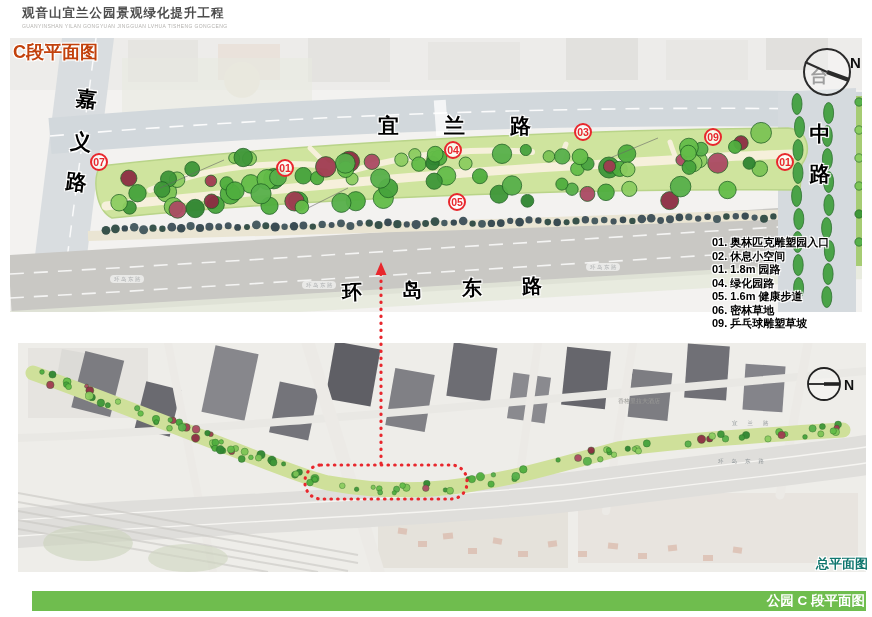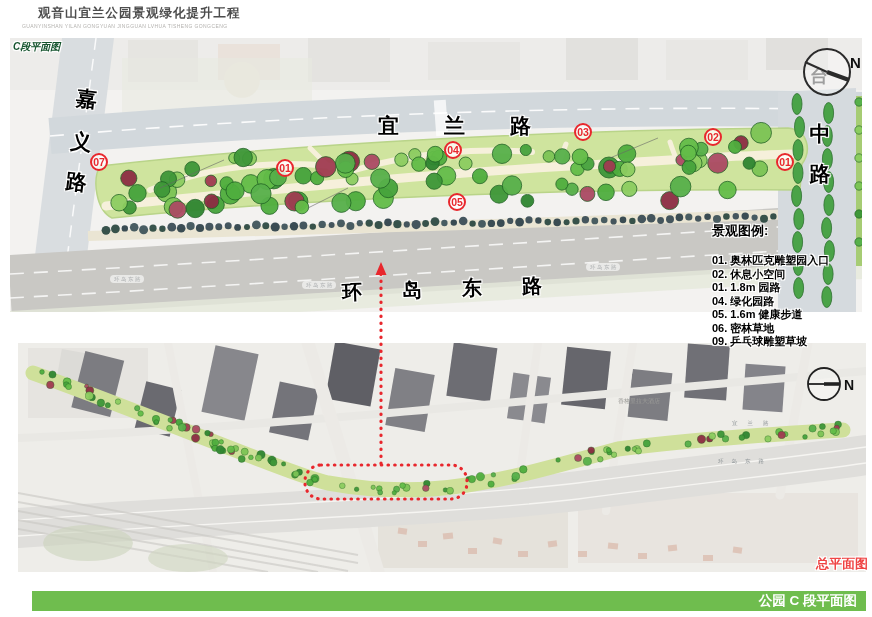--- a/index.html
+++ b/index.html
@@ -1,47 +1,47 @@
 <!DOCTYPE html>
 <html><head>
 <meta charset="utf-8">
 <style>
   html,body{margin:0;padding:0;background:#fff;}
   #page{position:relative;width:872px;height:617px;background:#fff;overflow:hidden;
         font-family:"Liberation Sans","DejaVu Sans",sans-serif;}
   
   #hdr{position:absolute;left:22px;top:5px;}
-  #hdr .t{font-size:12.5px;font-weight:bold;color:#4d4d4d;letter-spacing:1px;margin-left:16px;}
+  #hdr .t{font-size:12.5px;font-weight:bold;color:#4d4d4d;letter-spacing:1px;}
   #hdr .s{font-size:5px;color:#b3b1ae;letter-spacing:.4px;margin-top:1px;}
   
   #plan{position:absolute;left:10px;top:38px;width:852px;height:274px;overflow:hidden;}
   #omap{position:absolute;left:18px;top:343px;width:848px;height:229px;overflow:hidden;}
   #plan svg,#omap svg{position:absolute;left:0;top:0;}
   .halo{text-shadow:-1px -1px 0 #fff,1px -1px 0 #fff,-1px 1px 0 #fff,1px 1px 0 #fff,0 0 3px #fff;}
   .roadlab{position:absolute;color:#000;font-weight:bold;white-space:nowrap;}
   .vert{writing-mode:vertical-rl;text-orientation:upright;}
   #lab-yilan{left:368px;top:74px;font-size:21px;letter-spacing:45px;}
   #lab-huandao{left:332px;top:237px;font-size:20px;letter-spacing:40px;transform:rotate(-2deg);}
   #lab-jiayi{left:66px;top:33px;font-size:21px;letter-spacing:42px;transform:rotate(7deg);transform-origin:top center;}
   #lab-zhong{left:796px;top:68px;font-size:21px;letter-spacing:40px;}
-  #clabel{position:absolute;left:3px;top:2px;font-size:10px;font-weight:bold;color:#14532d;font-style:italic;}
+  #clabel{position:absolute;left:3px;top:2px;font-size:18px;font-weight:bold;color:#c2410c;}
   
   .marker{position:absolute;width:18px;height:18px;box-sizing:border-box;border:2px solid #e8272d;
           border-radius:50%;background:rgba(255,255,255,.78);color:#e8272d;font-size:10.5px;
           font-weight:bold;display:flex;align-items:center;justify-content:center;z-index:6;}
   
   #legend{position:absolute;left:712px;top:222px;z-index:10;color:#000;}
   #legend .lt{font-size:13px;font-weight:bold;}
   #legend .li{font-size:11px;font-weight:bold;line-height:13.5px;white-space:nowrap;}
   #legend .sp{height:14px;}
   
-  #ovlabel{position:absolute;left:816px;top:555px;font-size:13px;font-weight:bold;color:#ef4444;z-index:8;}
+  #ovlabel{position:absolute;left:816px;top:555px;font-size:13px;font-weight:bold;color:#0f766e;z-index:8;}
   #footer{position:absolute;left:32px;top:591px;width:834px;height:20px;background:#6fbd4e;
           color:#fff;font-size:13.5px;font-weight:bold;line-height:20px;text-align:right;
-          padding-right:9px;box-sizing:border-box;z-index:12;}
+          padding-right:1px;box-sizing:border-box;z-index:12;}
   #connector{position:absolute;left:0;top:0;z-index:20;pointer-events:none;}
 </style>
 </head>
 <body>
 
 <div id="page">
 
   <div id="hdr">
     <div class="t">观音山宜兰公园景观绿化提升工程</div>
     <div class="s">GUANYINSHAN YILAN GONGYUAN JINGGUAN LVHUA TISHENG GONGCENG</div>
@@ -321,30 +321,29 @@
       </g>
     </svg>
 
     <div id="clabel" class="halo">C段平面图</div>
     <div id="lab-yilan" class="roadlab halo">宜兰路</div>
     <div id="lab-huandao" class="roadlab halo">环岛东路</div>
     <div id="lab-jiayi" class="roadlab vert halo">嘉义路</div>
     <div id="lab-zhong" class="roadlab vert halo">中路</div>
 
     <div class="marker" style="left:766px;top:115px">01</div>
-    <div class="marker" style="left:694px;top:90px">02</div>
+    <div class="marker" style="left:694px;top:90px">09</div>
     <div class="marker" style="left:564px;top:85px">03</div>
     <div class="marker" style="left:434px;top:103px">04</div>
     <div class="marker" style="left:438px;top:155px">05</div>
     <div class="marker" style="left:266px;top:121px">01</div>
     <div class="marker" style="left:80px;top:115px">07</div>
   </div>
 
   <div id="legend">
-    <div class="lt halo">景观图例:</div>
     <div class="sp"></div>
     <div class="li halo">01. 奥林匹克雕塑园入口</div>
     <div class="li halo">02. 休息小空间</div>
     <div class="li halo">01. 1.8m 园路</div>
     <div class="li halo">04. 绿化园路</div>
     <div class="li halo">05. 1.6m 健康步道</div>
     <div class="li halo">06. 密林草地</div>
     <div class="li halo">09. 乒乓球雕塑草坡</div>
   </div>
 

